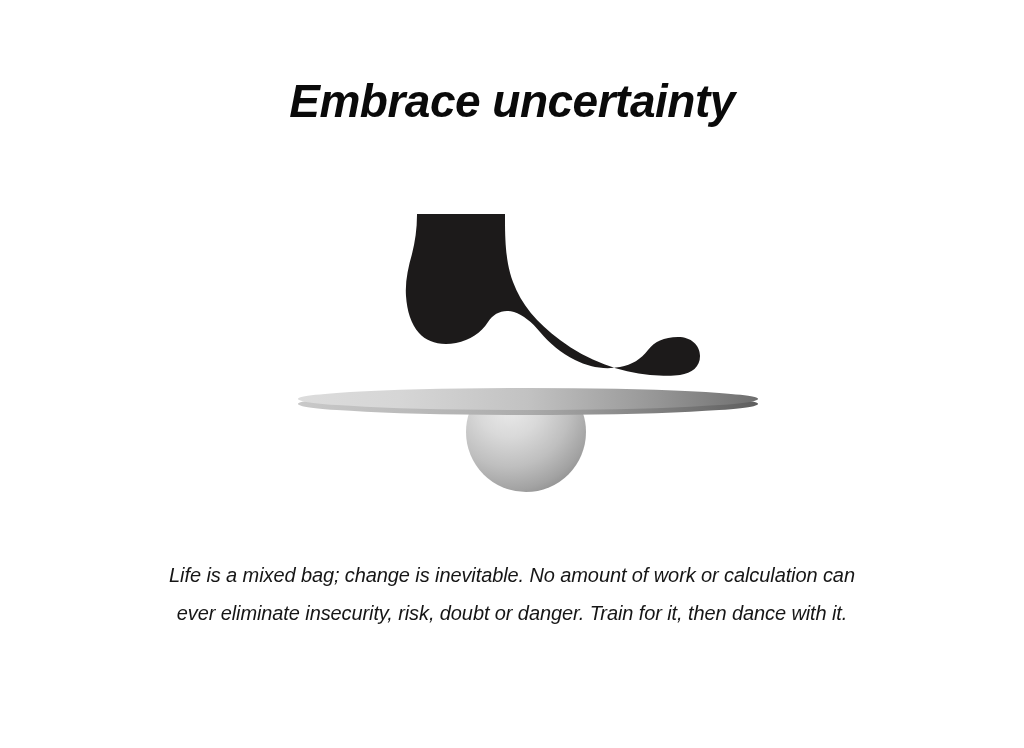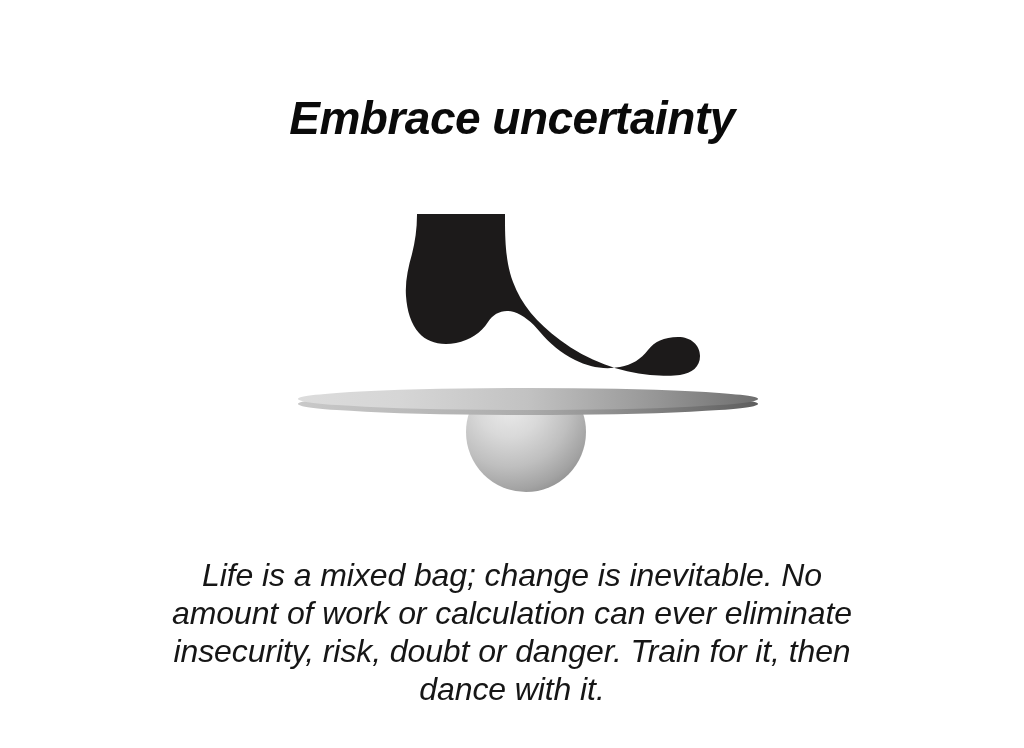--- a/index.html
+++ b/index.html
@@ -19,21 +19,21 @@
     position: relative;
     width: 1024px;
     height: 748px;
     background: #ffffff;
   }
 
   
   .title {
     position: absolute;
     left: 0;
-    top: 95px;
+    top: 78px;
     width: 1024px;
     text-align: center;
     font-family: "Liberation Sans", sans-serif;
     font-size: 46px;
     font-weight: bold;
     font-style: italic;
     letter-spacing: -0.5px;
     color: #0a0a0a;
     line-height: 1.0;
     white-space: nowrap;
@@ -54,21 +54,21 @@
   }
 
   
   .caption {
     position: absolute;
     left: 152px;
     top: 556px;
     width: 720px;
     text-align: center;
     font-family: "Liberation Sans", sans-serif;
-    font-size: 32px;
+    font-size: 20px;
     font-style: italic;
     font-weight: normal;
     color: #161616;
     line-height: 38px;
     letter-spacing: -0.1px;
   }
 </style>
 </head>
 <body>
 

